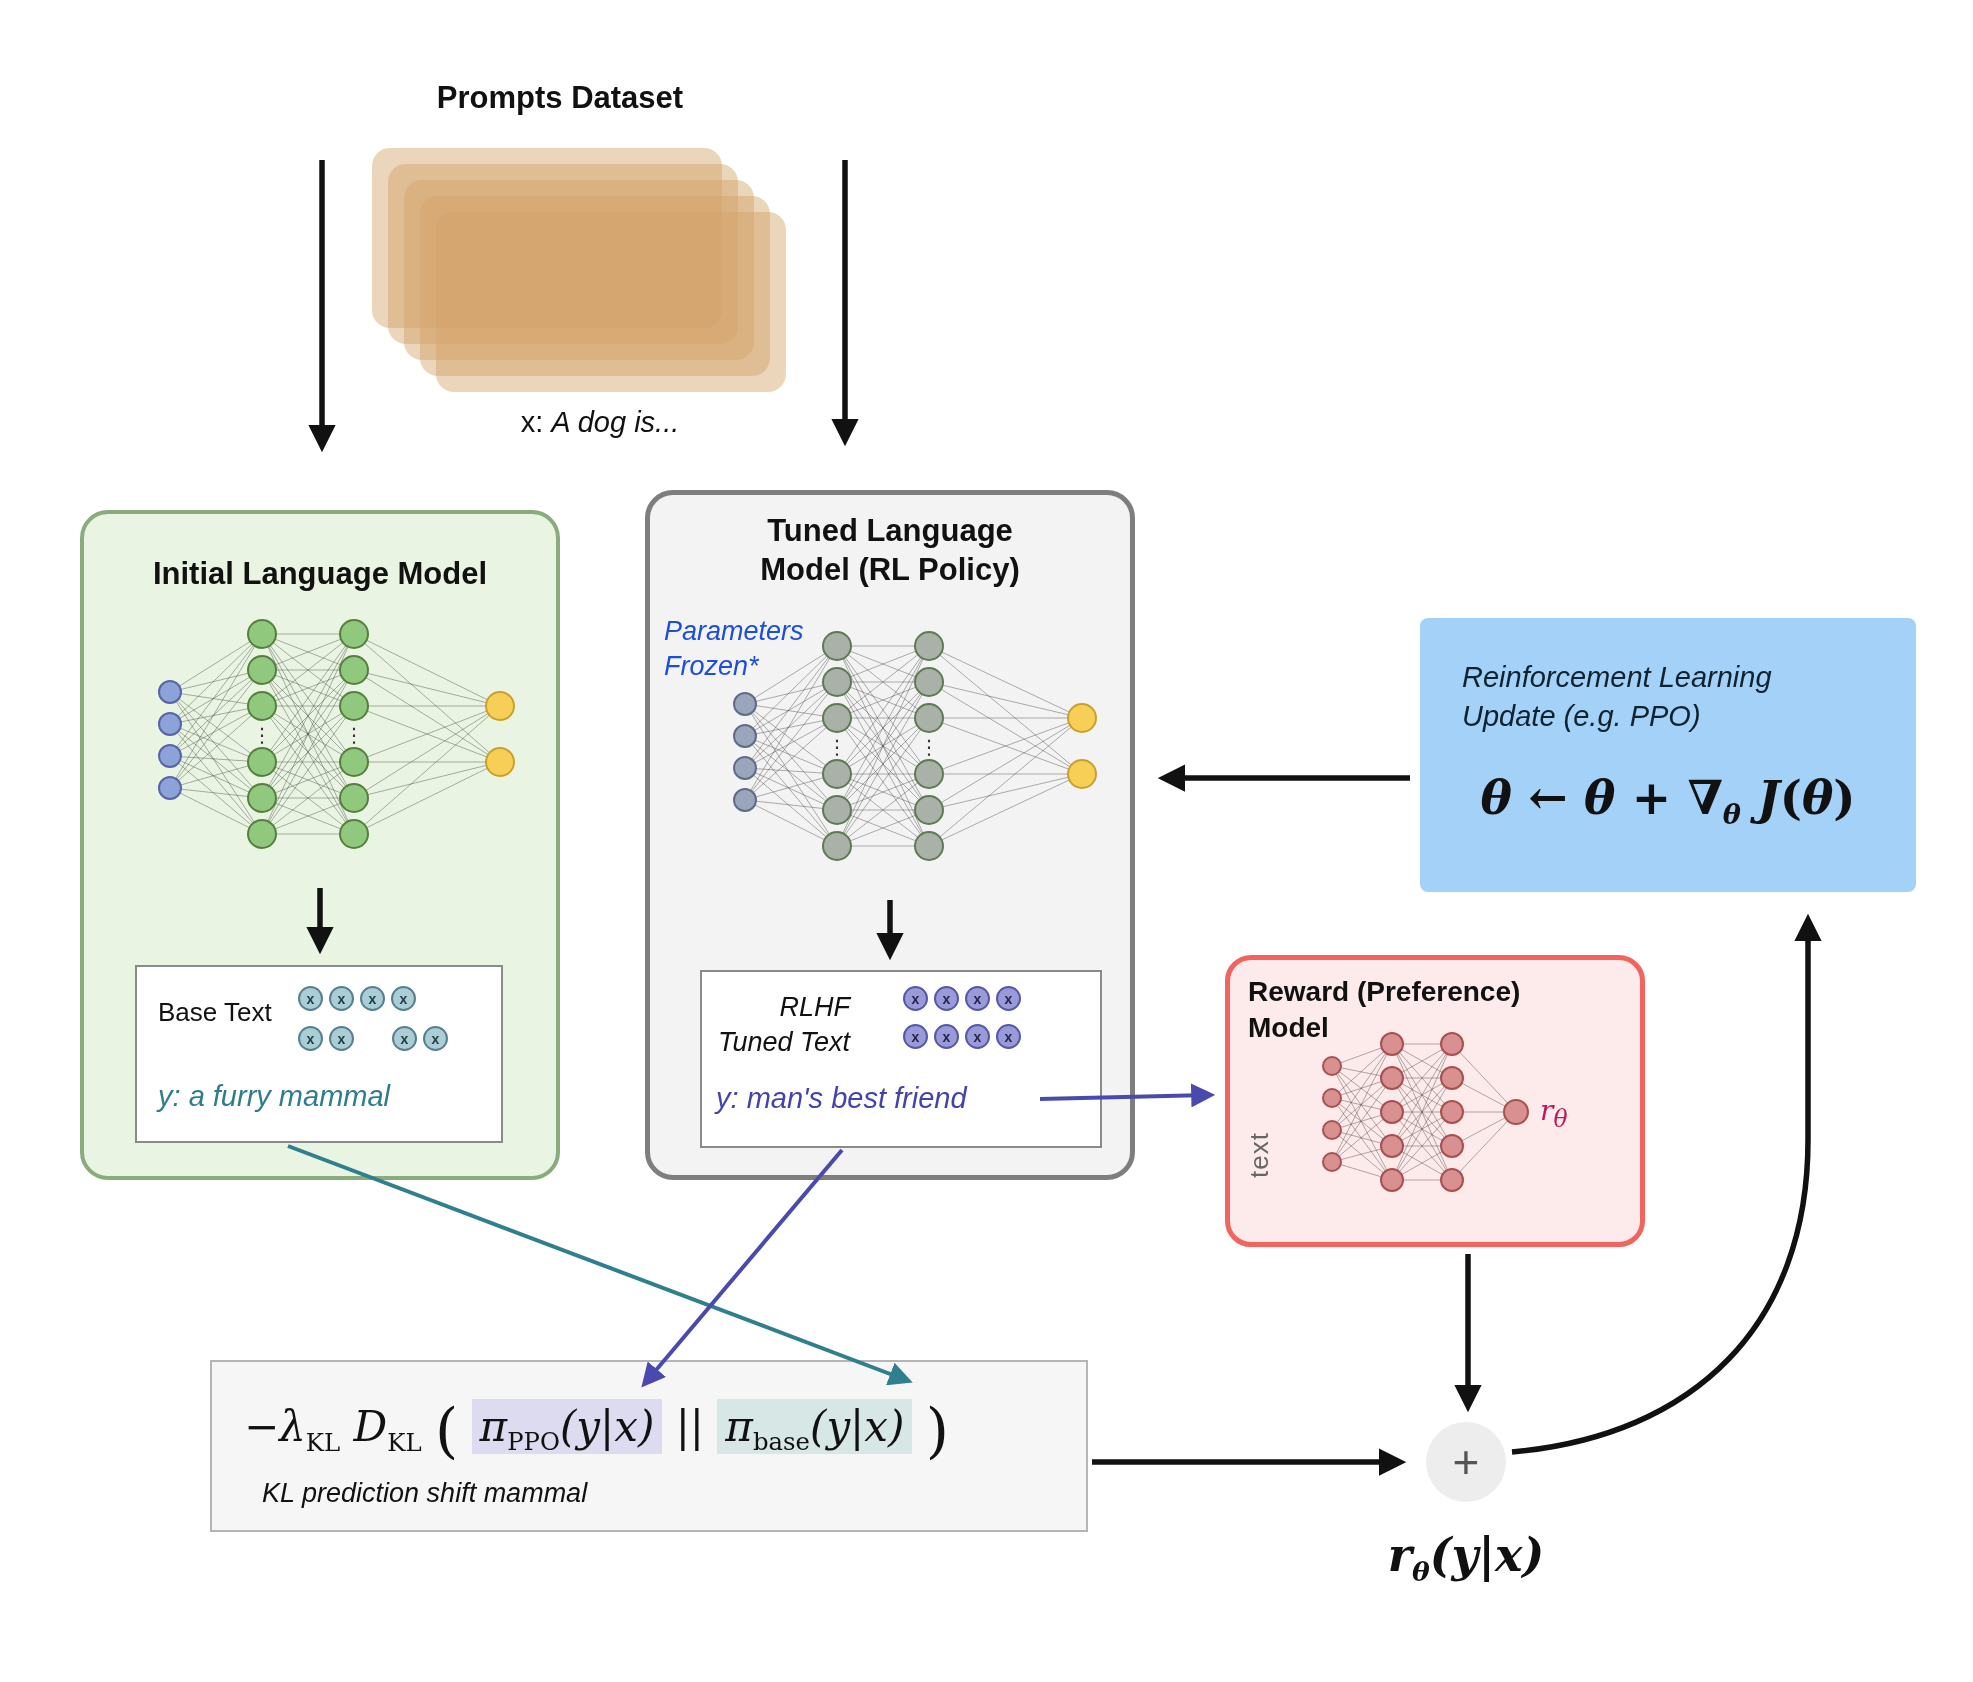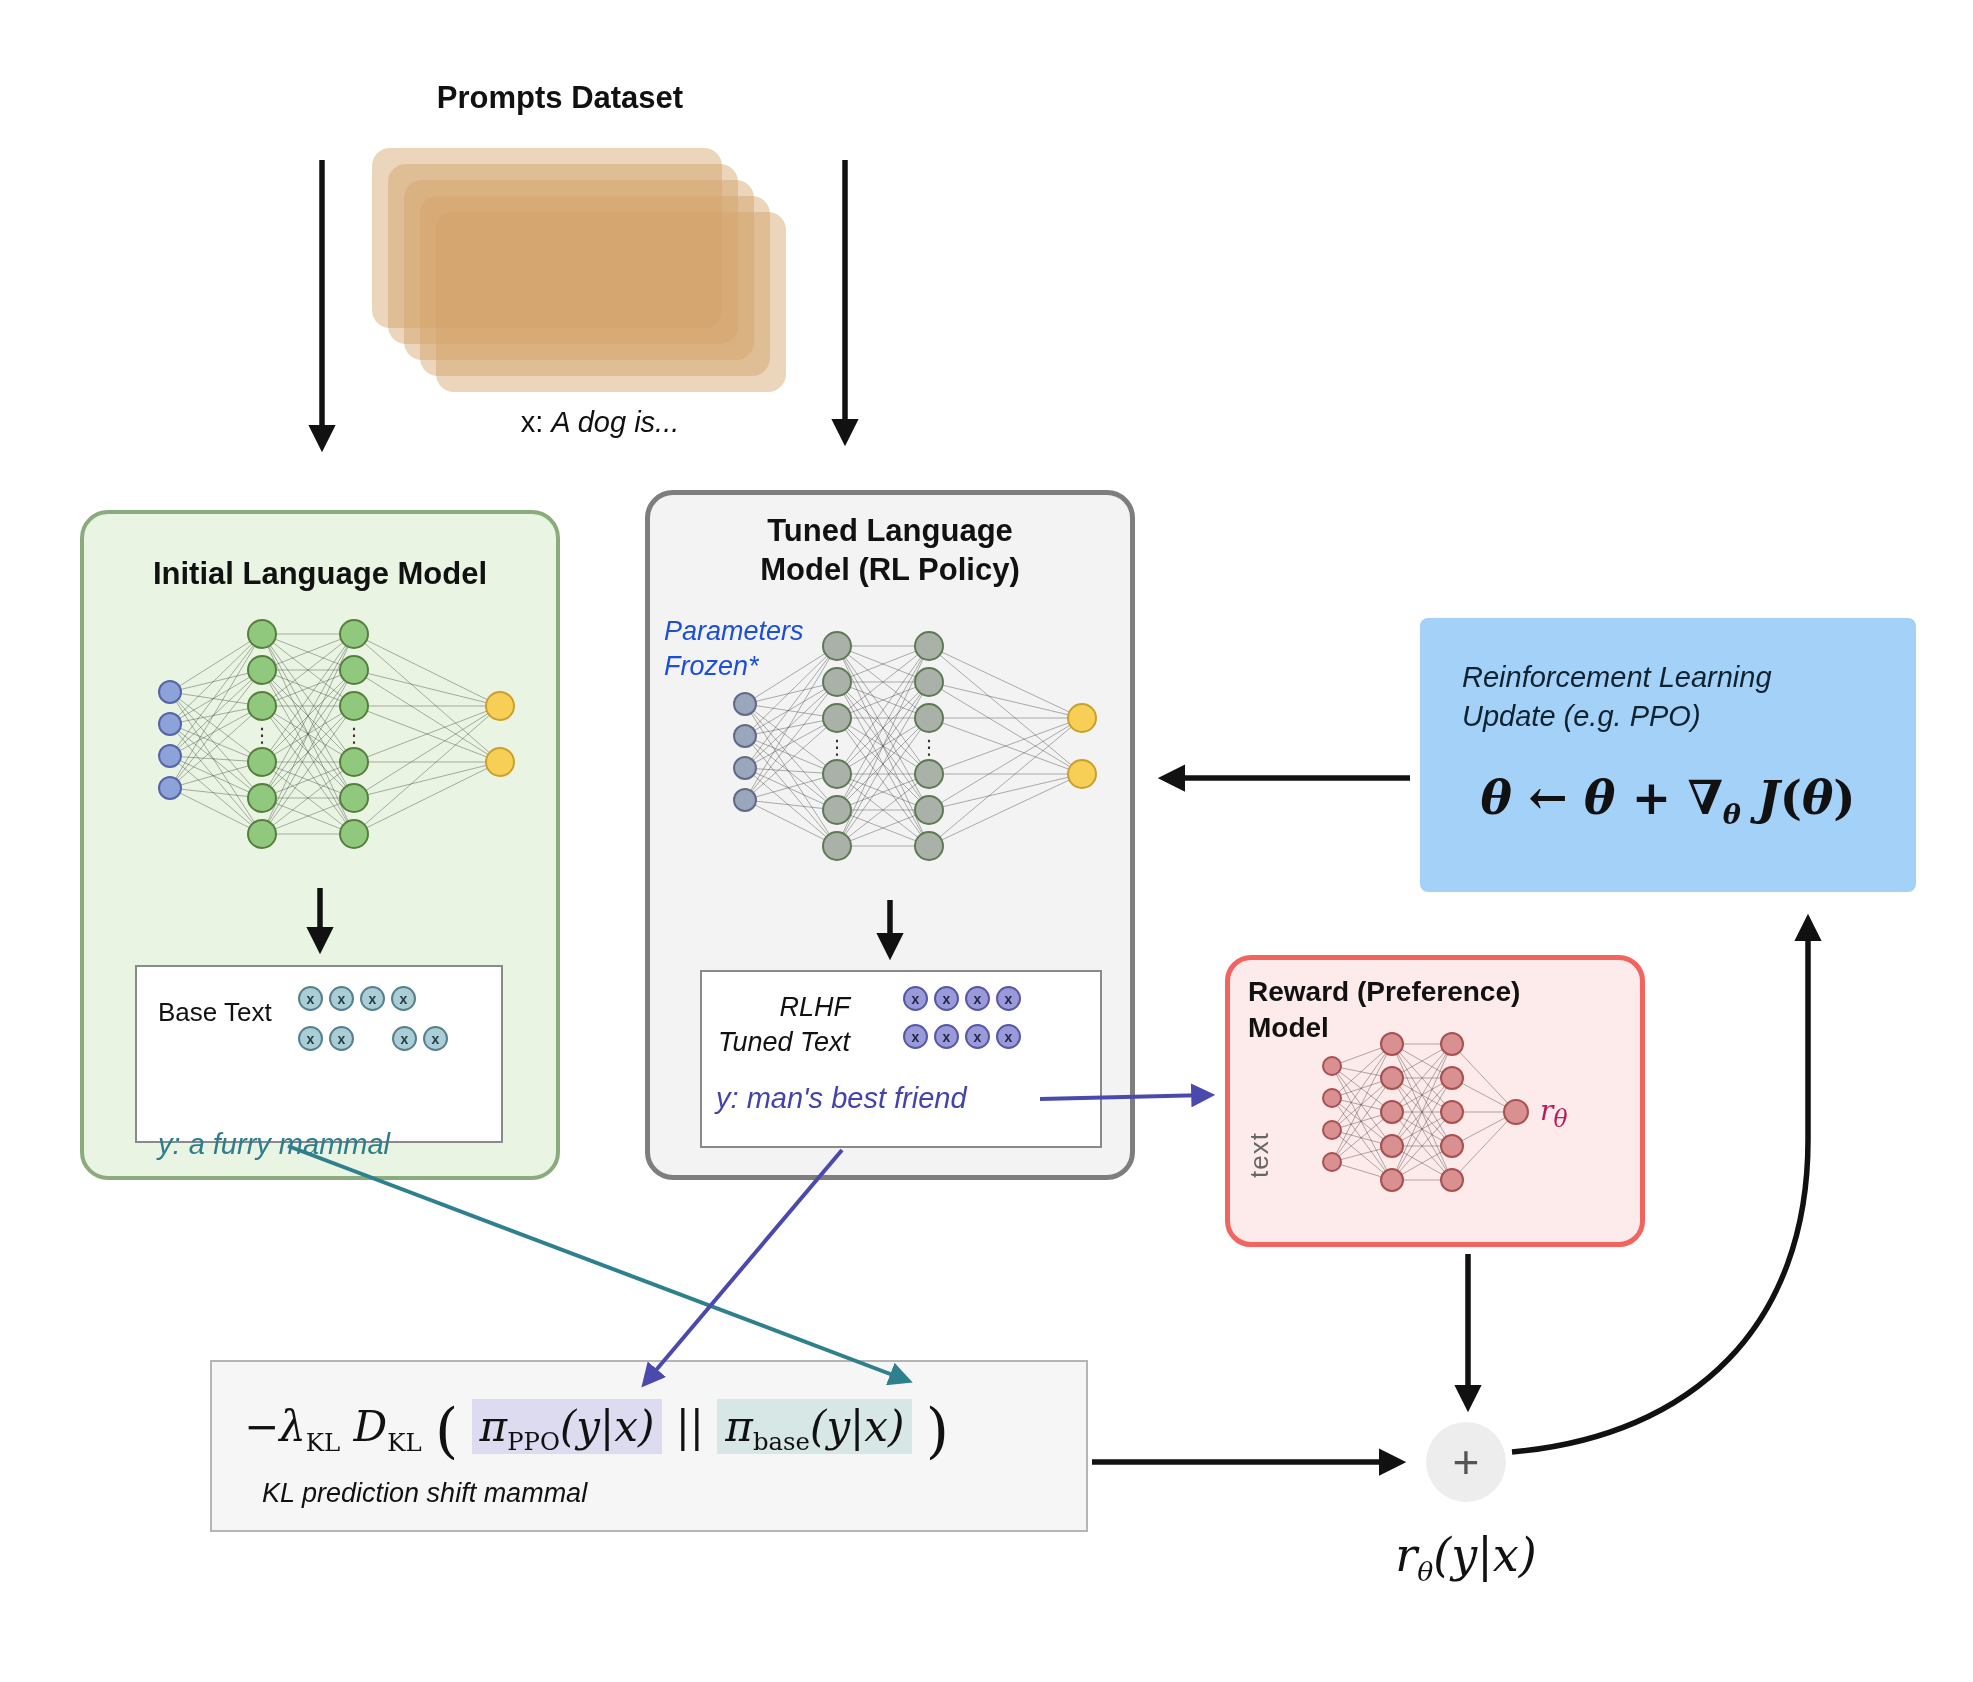--- a/index.html
+++ b/index.html
@@ -40,21 +40,21 @@
   .block{display:block;}
 
   
   .math{font-family:"DejaVu Serif",serif;font-style:italic;color:#111;white-space:nowrap;}
   .up{font-style:normal;}
   .math sub{font-size:0.58em;font-style:normal;}
   .math sub.itsub{font-style:italic;}
   .bigp{font-size:1.42em;font-style:normal;vertical-align:-0.16em;}
   .rl-formula{font-size:47px;font-weight:bold;}
   .kl-formula{font-size:42px;}
-  .final-r{font-size:46px;font-weight:normal;text-align:center;}
+  .final-r{font-size:46px;font-weight:bold;text-align:center;}
   .hl-purple{background:#dcdbf0;padding:3px 8px;}
   .hl-teal{background:#d6e7e6;padding:3px 8px;}
 
   
   .tokrow{position:absolute;display:flex;gap:6px;z-index:3;}
   .tok{width:25px;height:25px;border-radius:50%;display:flex;align-items:center;
        justify-content:center;font-size:14px;font-weight:600;box-sizing:border-box;}
   .tok-teal{background:#aacdd6;border:2px solid #56808e;color:#223c44;}
   .tok-purple{background:#9a9ad8;border:2px solid #5757a9;color:#23234e;}
   .tokgap{width:26px;}
@@ -388,21 +388,21 @@
     <span class="tok tok-teal">x</span>
   </div>
   <div class="tokrow" style="left:298px;top:1026px;">
     <span class="tok tok-teal">x</span>
     <span class="tok tok-teal">x</span>
     <span class="tokgap"></span>
     <span class="tok tok-teal">x</span>
     <span class="tok tok-teal">x</span>
   </div>
 
-  <div class="txt result-teal" style="left:158px;top:1128px;">
+  <div class="txt result-teal" style="left:158px;top:1080px;">
     <span>y:</span>
     <span>a furry mammal</span>
   </div>
 
   <div class="txt bold31 center lh125" style="left:660px;top:512px;width:460px;">
     <span class="block">Tuned Language</span>
     <span class="block">Model (RL Policy)</span>
   </div>
 
   <div class="txt frozen" style="left:664px;top:614px;">

